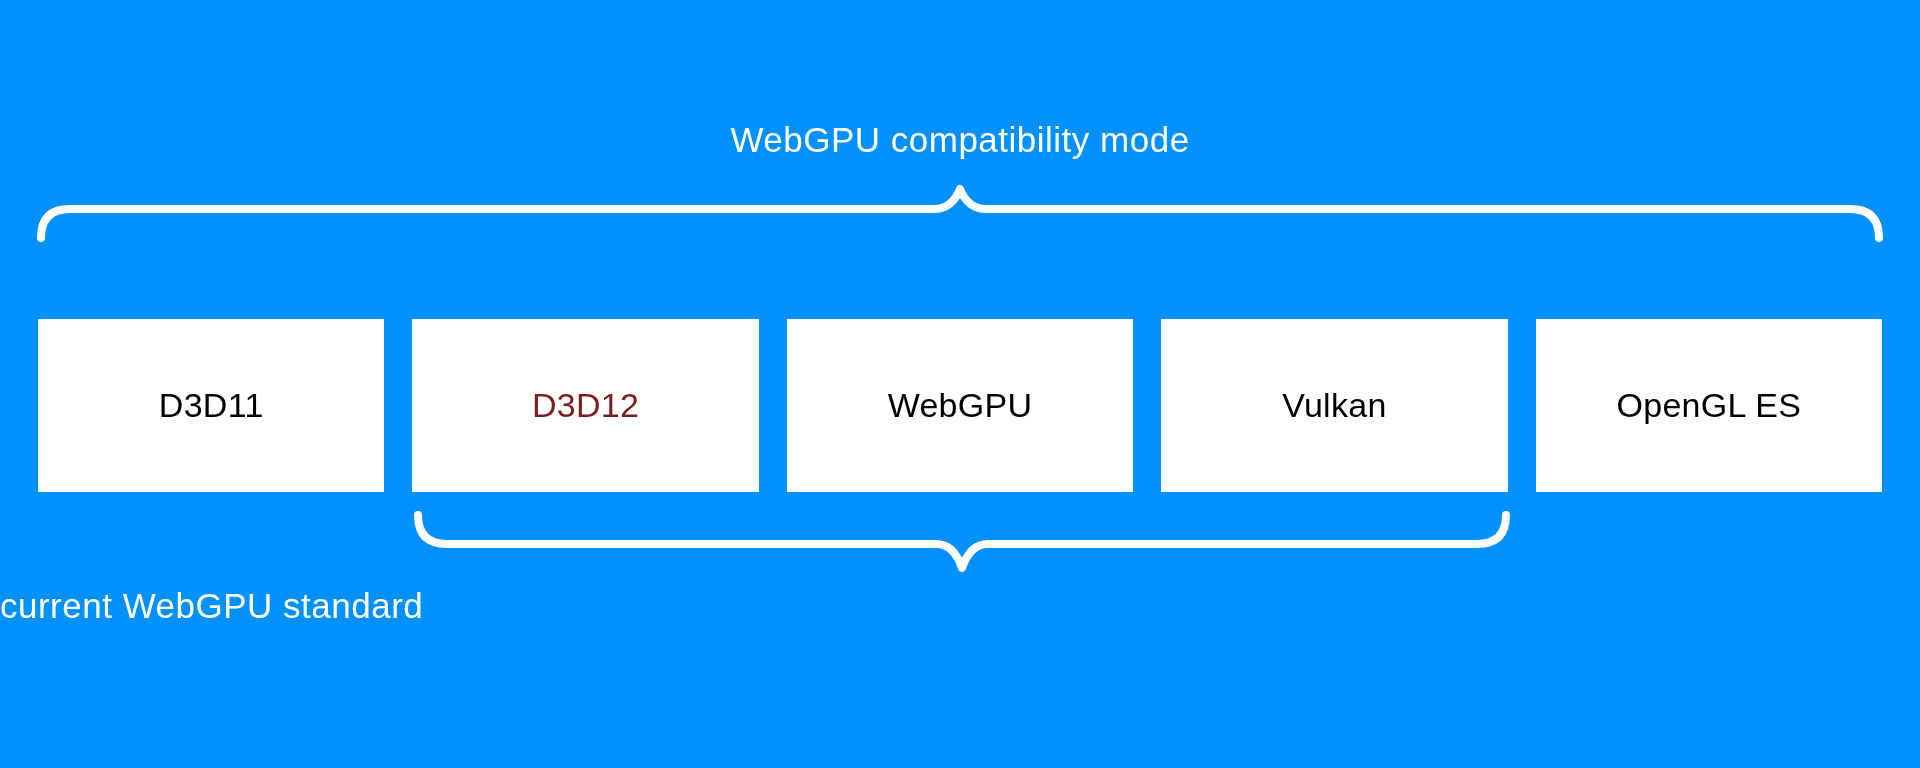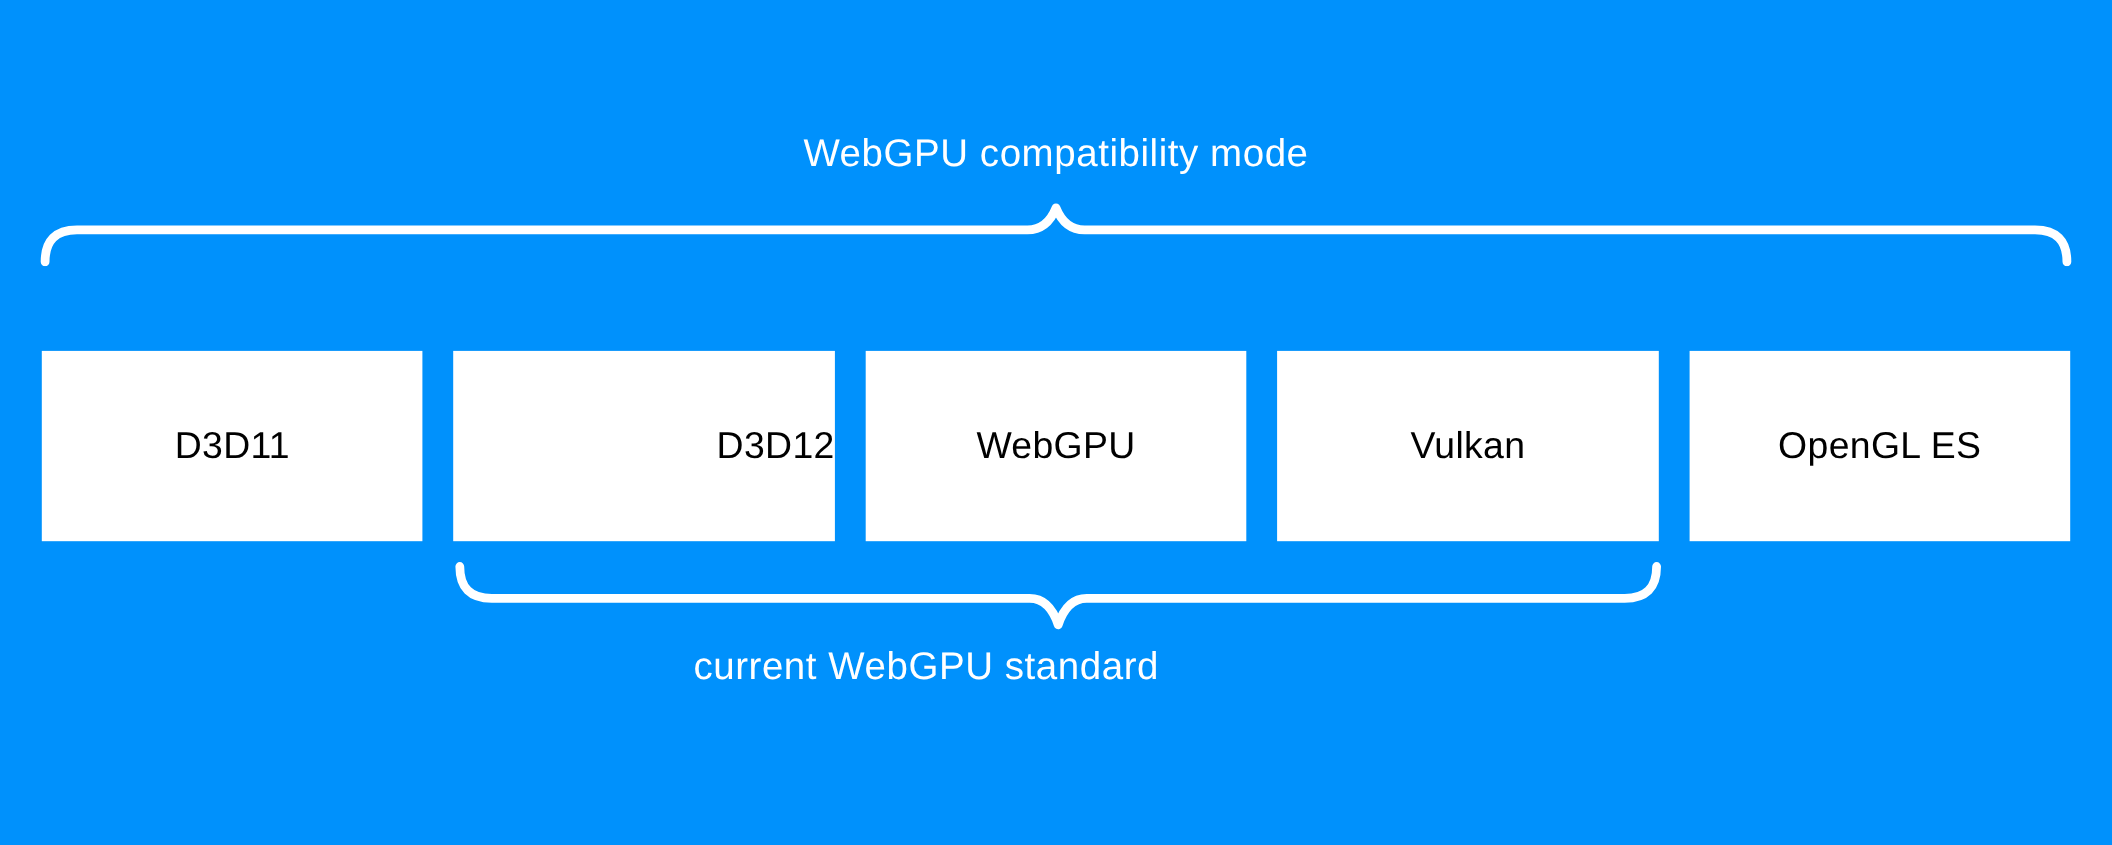--- a/index.html
+++ b/index.html
@@ -21,21 +21,20 @@
     text-align: center;
     font-size: 35px;
     font-weight: 400;
     letter-spacing: 0.5px;
   }
   .bottom-label {
     position: absolute;
     left: 0;
     top: 586px;
     width: 1684px;
-    text-align: center;
     font-size: 35px;
     font-weight: 400;
     letter-spacing: 0.5px;
   }
   .brace-top {
     position: absolute;
     left: 36px;
     top: 184px;
     width: 1848px;
     height: 58px;
@@ -76,21 +75,21 @@
   <div class="top-label" style="color: rgb(255, 255, 255);">WebGPU compatibility mode</div>
 
   <svg class="brace-top" viewBox="0 0 1848 58" preserveAspectRatio="none">
     <path class="brace-path" d="M 5 54 Q 5 25 34 25 L 898 25 Q 916 25 924 5 Q 932 25 950 25 L 1814 25 Q 1843 25 1843 54" fill="none" stroke-width="8" stroke-linecap="round" stroke-linejoin="round" stroke="#FFFFFF"></path>
   </svg>
 
   <div class="boxes-row">
     <div class="api-box" style="background: rgb(255, 255, 255); color: rgb(0, 0, 0);">
       <span>D3D11</span>
     </div>
-    <div class="api-box" style="background: rgb(255, 255, 255); color: #000000; justify-content: flex-end;">
+    <div class="api-box" style="background: rgb(255, 255, 255); color: #7f1d1d;">
       <span>D3D12</span>
     </div>
     <div class="api-box" style="background: rgb(255, 255, 255); color: rgb(0, 0, 0);">
       <span>WebGPU</span>
     </div>
     <div class="api-box" style="background: rgb(255, 255, 255); color: rgb(0, 0, 0);">
       <span>Vulkan</span>
     </div>
     <div class="api-box" style="background: rgb(255, 255, 255); color: rgb(0, 0, 0);">
       <span>OpenGL ES</span>

